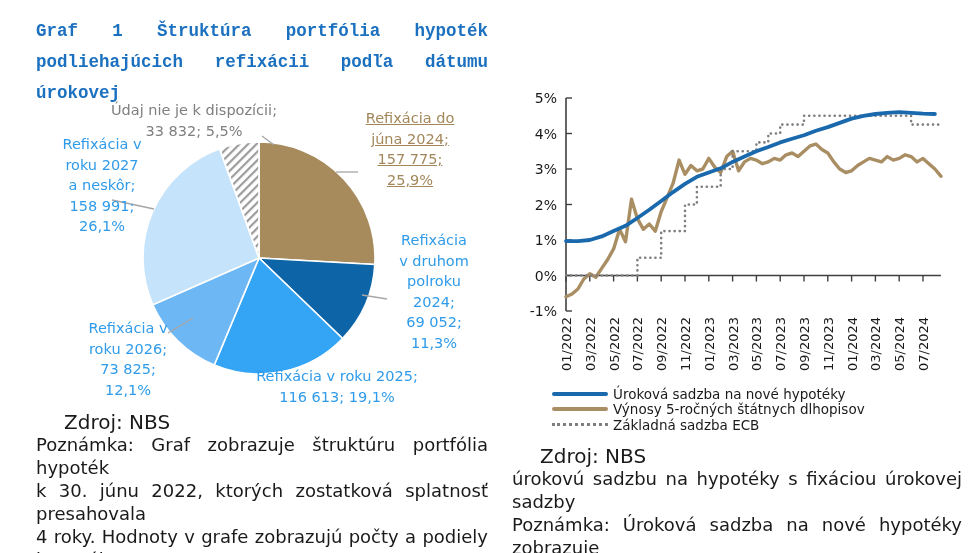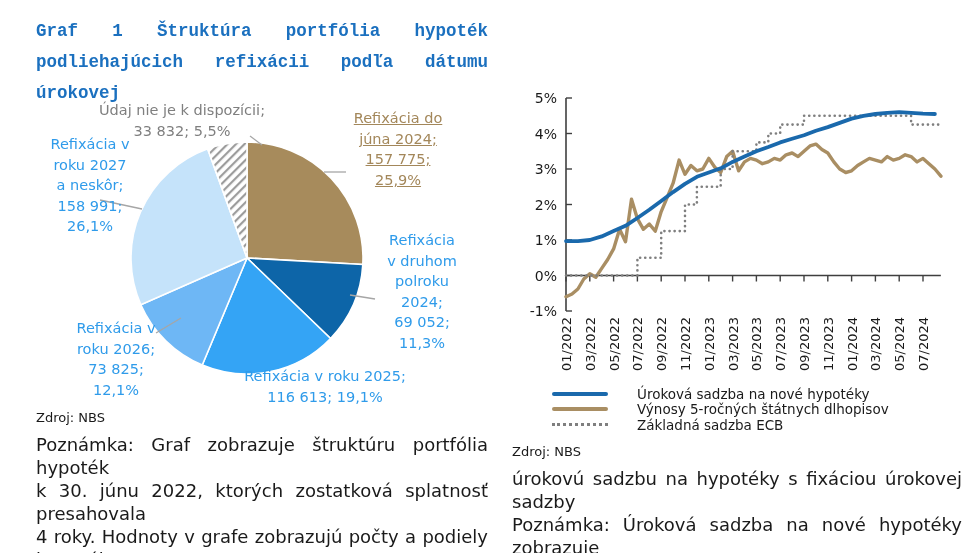--- a/index.html
+++ b/index.html
@@ -11,34 +11,34 @@
     --axis:#3F3F3F;
   }
   html,body{margin:0;padding:0;background:#ffffff;}
   .page{
     position:relative;width:980px;height:553px;background:#ffffff;overflow:hidden;
     font-family:"DejaVu Sans","Liberation Sans",sans-serif;color:var(--text);
   }
   .chart-title{position:absolute;margin:0;font-size:17.5px;font-weight:bold;color:var(--title-blue);font-family:Liberation Mono, monospace;}
   .chart-title .tline{line-height:31px;text-align:justify;text-align-last:justify;}
   .chart-title .tline.last{text-align-last:left;}
-  .pie-area{position:absolute;left:28px;top:96px;width:454px;height:316px;}
+  .pie-area{position:absolute;left:40px;top:96px;width:454px;height:316px;}
   .pie-area svg{position:absolute;left:0;top:0;}
   .plabel{
     position:absolute;font-size:14.5px;line-height:1.42;text-align:center;
     white-space:pre-line;color:var(--label-blue);
   }
   .plabel.brown{color:var(--label-brown);}
   .plabel.gray{color:var(--label-gray);}
-  .source{position:absolute;font-size:13px;color:var(--text);}
+  .source{position:absolute;font-size:20px;color:var(--text);margin-left:28px;}
   .note{position:absolute;margin:0;font-size:18px;color:var(--text);}
   .note .nline{line-height:23px;text-align:justify;text-align-last:justify;}
   .note .nline.last{text-align-last:left;}
   .legend{position:absolute;left:552px;top:386px;}
-  .legend-row{display:flex;align-items:center;height:15.5px;gap:24px;}
+  .legend-row{display:flex;align-items:center;height:15.5px;}
   .legend-swatch{width:56px;margin-right:5px;flex:0 0 auto;}
   .legend-swatch.solid{border-top:4px solid #000;border-radius:2px;}
   .legend-swatch.dotted{border-top:3px dotted #7F7F7F;}
   .legend-label{font-size:13.5px;color:var(--text);white-space:nowrap;}
 </style>
 </head>
 <body>
 
 <div class="page">
 

